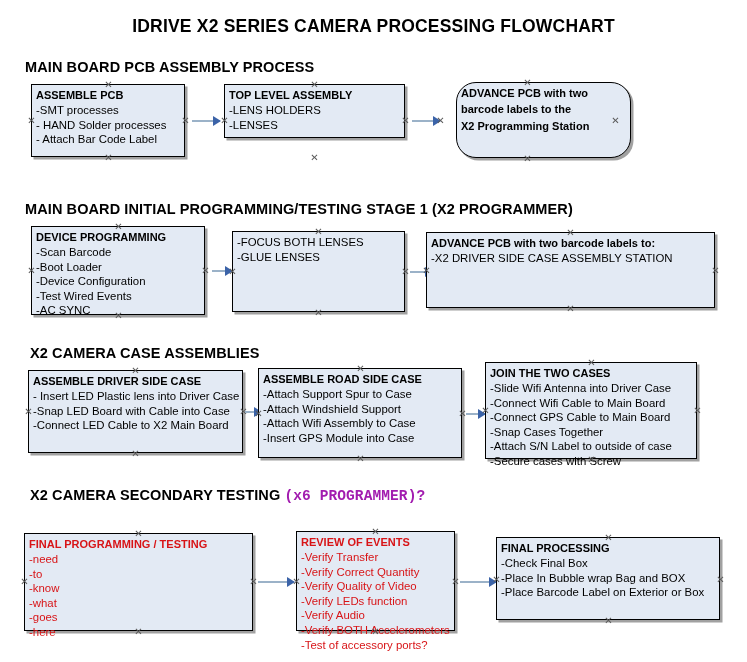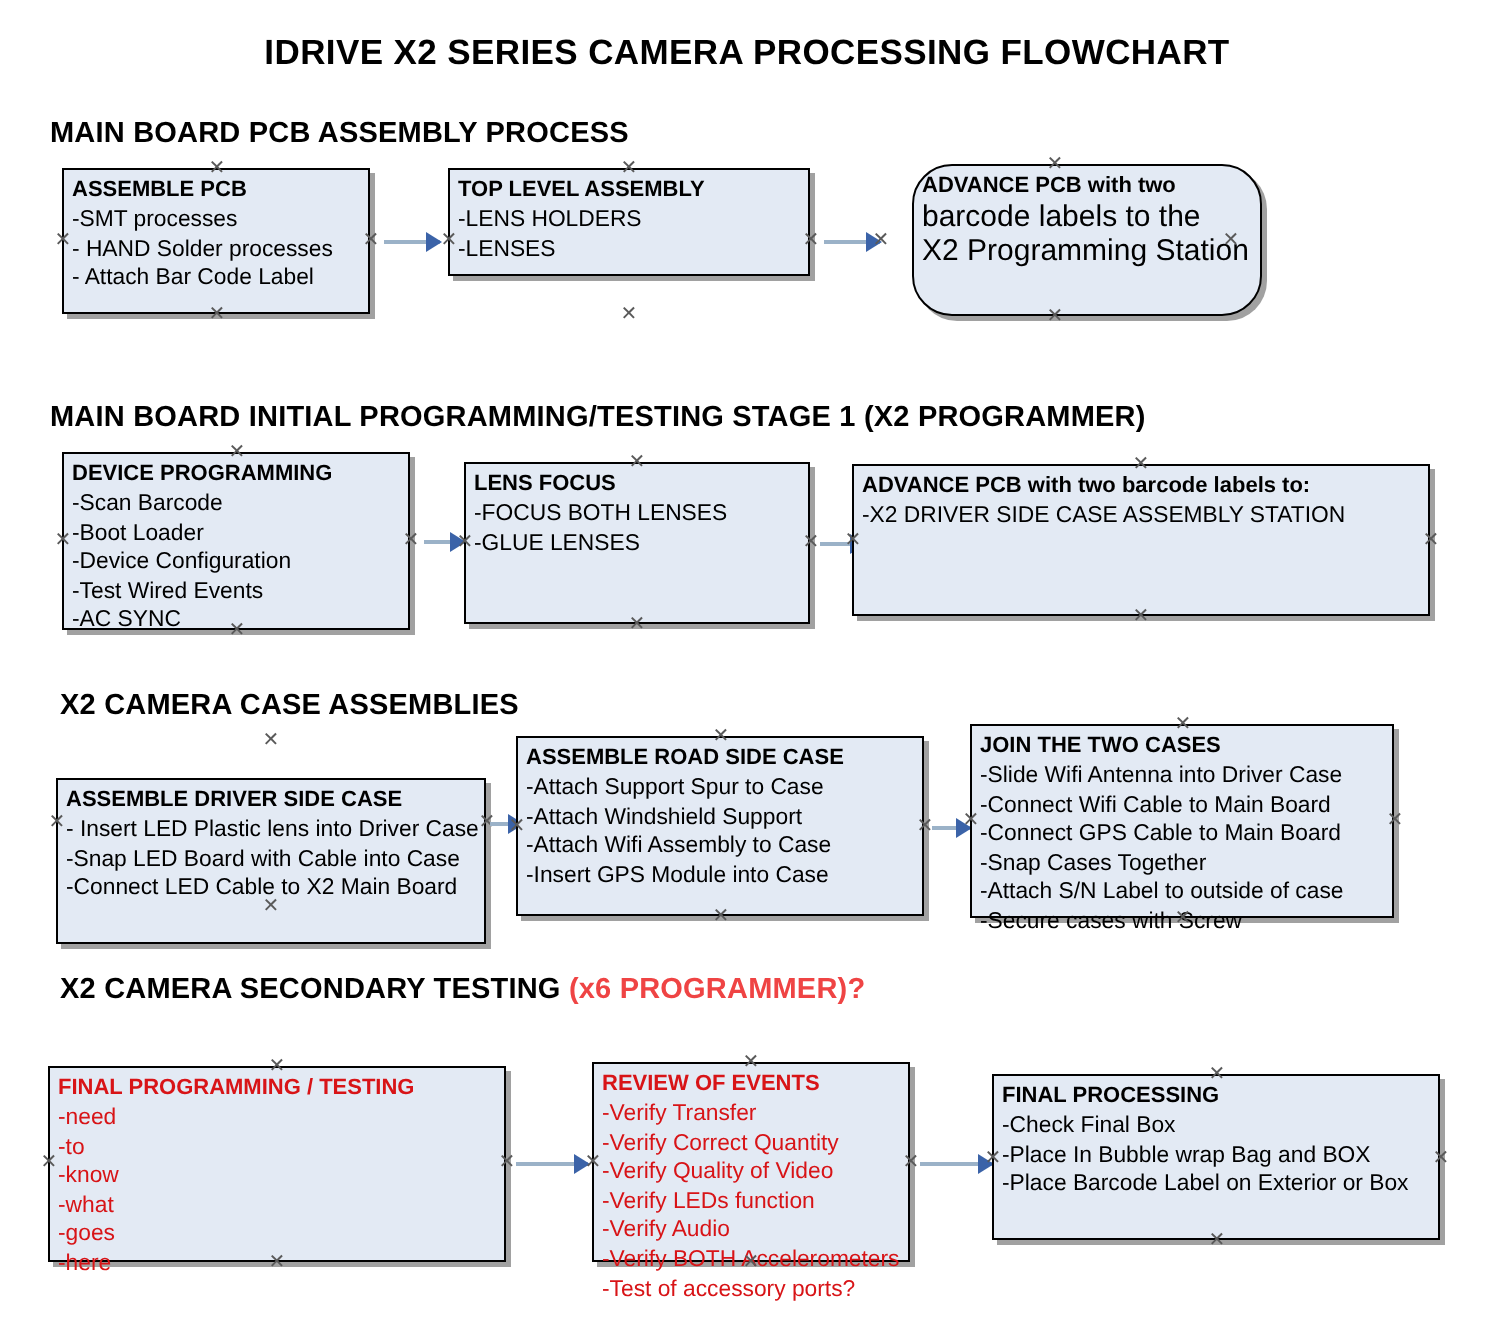--- a/index.html
+++ b/index.html
@@ -36,21 +36,22 @@
 
   
   .section-heading {
     position: absolute;
     font-size: 14.5px;
     font-weight: bold;
     white-space: nowrap;
     letter-spacing: 0.1px;
   }
   .section-heading .accent {
-    color: #ef4444;
+    color: #a21caf;
+    font-family: Liberation Mono, monospace;
   }
 
   
   .pbox {
     position: absolute;
     box-sizing: border-box;
     background: #e3eaf4;
     border: 1.3px solid #000000;
     box-shadow: 2.5px 2.5px 0 0 rgba(130,130,130,0.75);
   }
@@ -64,22 +65,22 @@
     font-size: 11.4px;
     font-weight: normal;
     line-height: 14.6px;
     white-space: nowrap;
   }
   .pbox .bx-inner {
     padding: 3px 0 0 4px;
   }
   
   .pbox.bold-body .bx-line {
-    font-weight: normal;
-    font-size: 15px;
+    font-weight: bold;
+    font-size: 11px;
     line-height: 16.5px;
   }
   
   .pbox.red .bx-title,
   .pbox.red .bx-line {
     color: #d81417;
   }
   .pbox.overflow-body {
     overflow: visible;
   }
@@ -183,21 +184,20 @@
   </div>
   <div class="xmark" style="left:114px; top:222px;"></div>
   <div class="xmark" style="left:114px; top:311px;"></div>
   <div class="xmark" style="left:27px; top:266px;"></div>
   <div class="xmark" style="left:201px; top:266px;"></div>
 
   <div class="arrow" style="left:212px; top:270px; width:20px;"></div>
 
   <div class="pbox" style="left:232px; top:231px; width:173px; height:81px;">
     <div class="bx-inner">
-      <div class="bx-title">LENS FOCUS</div>
       <div class="bx-line">-FOCUS BOTH LENSES</div>
       <div class="bx-line">-GLUE LENSES</div>
     </div>
   </div>
   <div class="xmark" style="left:314px; top:227px;"></div>
   <div class="xmark" style="left:314px; top:308px;"></div>
   <div class="xmark" style="left:228px; top:267px;"></div>
   <div class="xmark" style="left:401px; top:267px;"></div>
 
   <div class="arrow" style="left:410px; top:271px; width:22px;"></div>
@@ -210,21 +210,21 @@
   </div>
   <div class="xmark" style="left:566px; top:228px;"></div>
   <div class="xmark" style="left:566px; top:304px;"></div>
   <div class="xmark" style="left:422px; top:266px;"></div>
   <div class="xmark" style="left:711px; top:266px;"></div>
 
   <div class="section-heading" style="left:30px; top:345px;">
     <span>X2 CAMERA CASE ASSEMBLIES</span><span class="accent"></span>
   </div>
 
-  <div class="pbox" style="left:28px; top:370px; width:215px; height:83px;margin-top:19px;">
+  <div class="pbox" style="left:28px; top:370px; width:215px; height:83px;">
     <div class="bx-inner">
       <div class="bx-title">ASSEMBLE DRIVER SIDE CASE</div>
       <div class="bx-line">- Insert LED Plastic lens into Driver Case</div>
       <div class="bx-line">-Snap LED Board with Cable into Case</div>
       <div class="bx-line">-Connect LED Cable to X2 Main Board</div>
     </div>
   </div>
   <div class="xmark" style="left:131px; top:366px;"></div>
   <div class="xmark" style="left:131px; top:449px;"></div>
   <div class="xmark" style="left:24px; top:407px;"></div>

